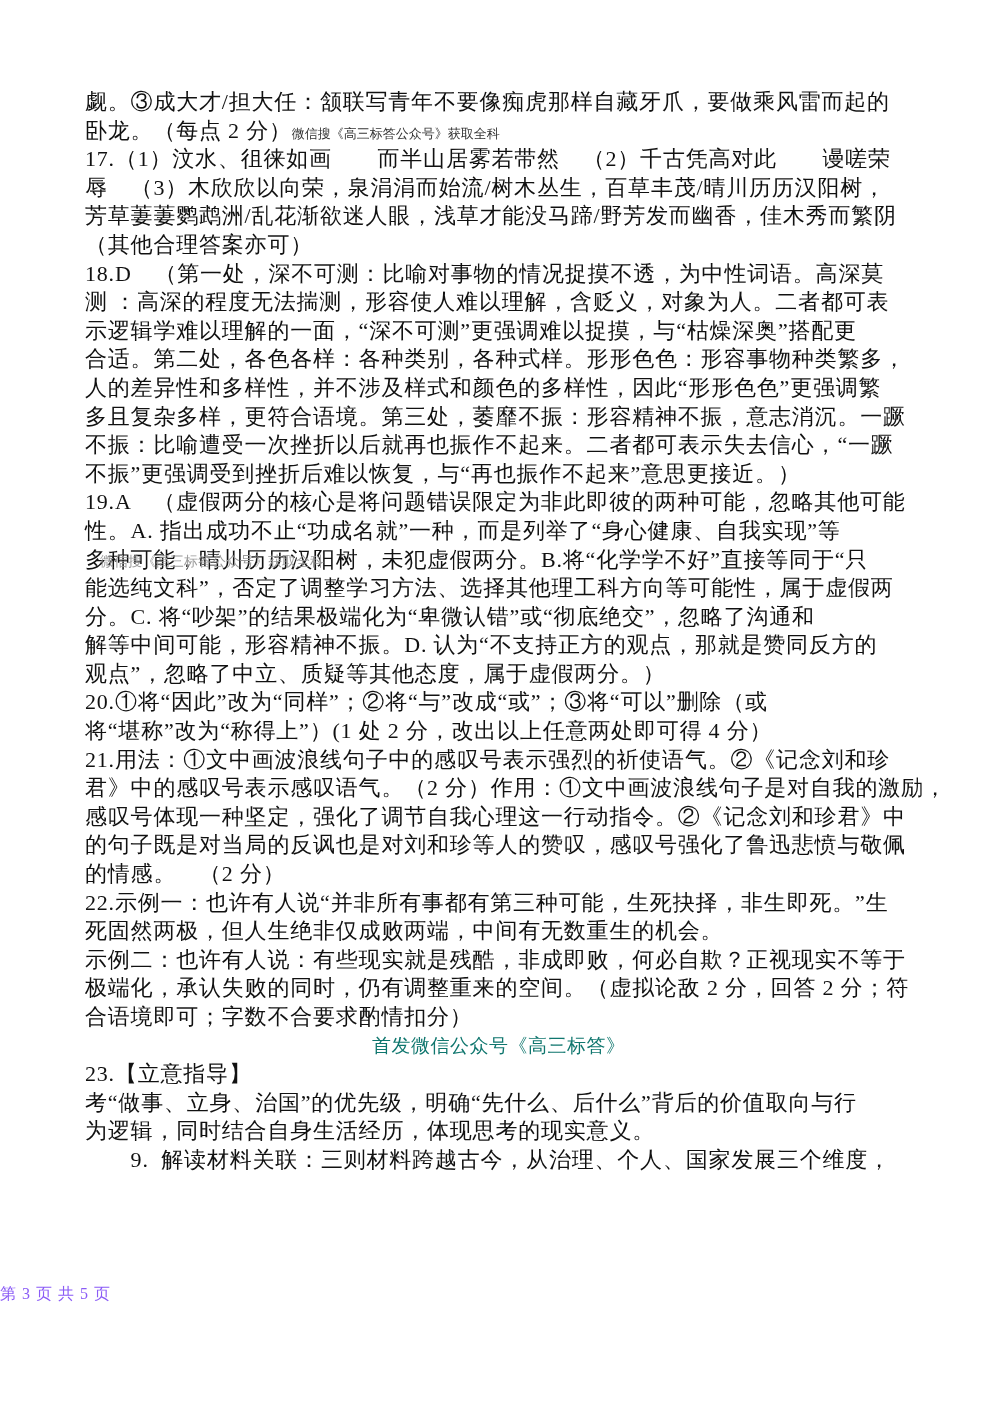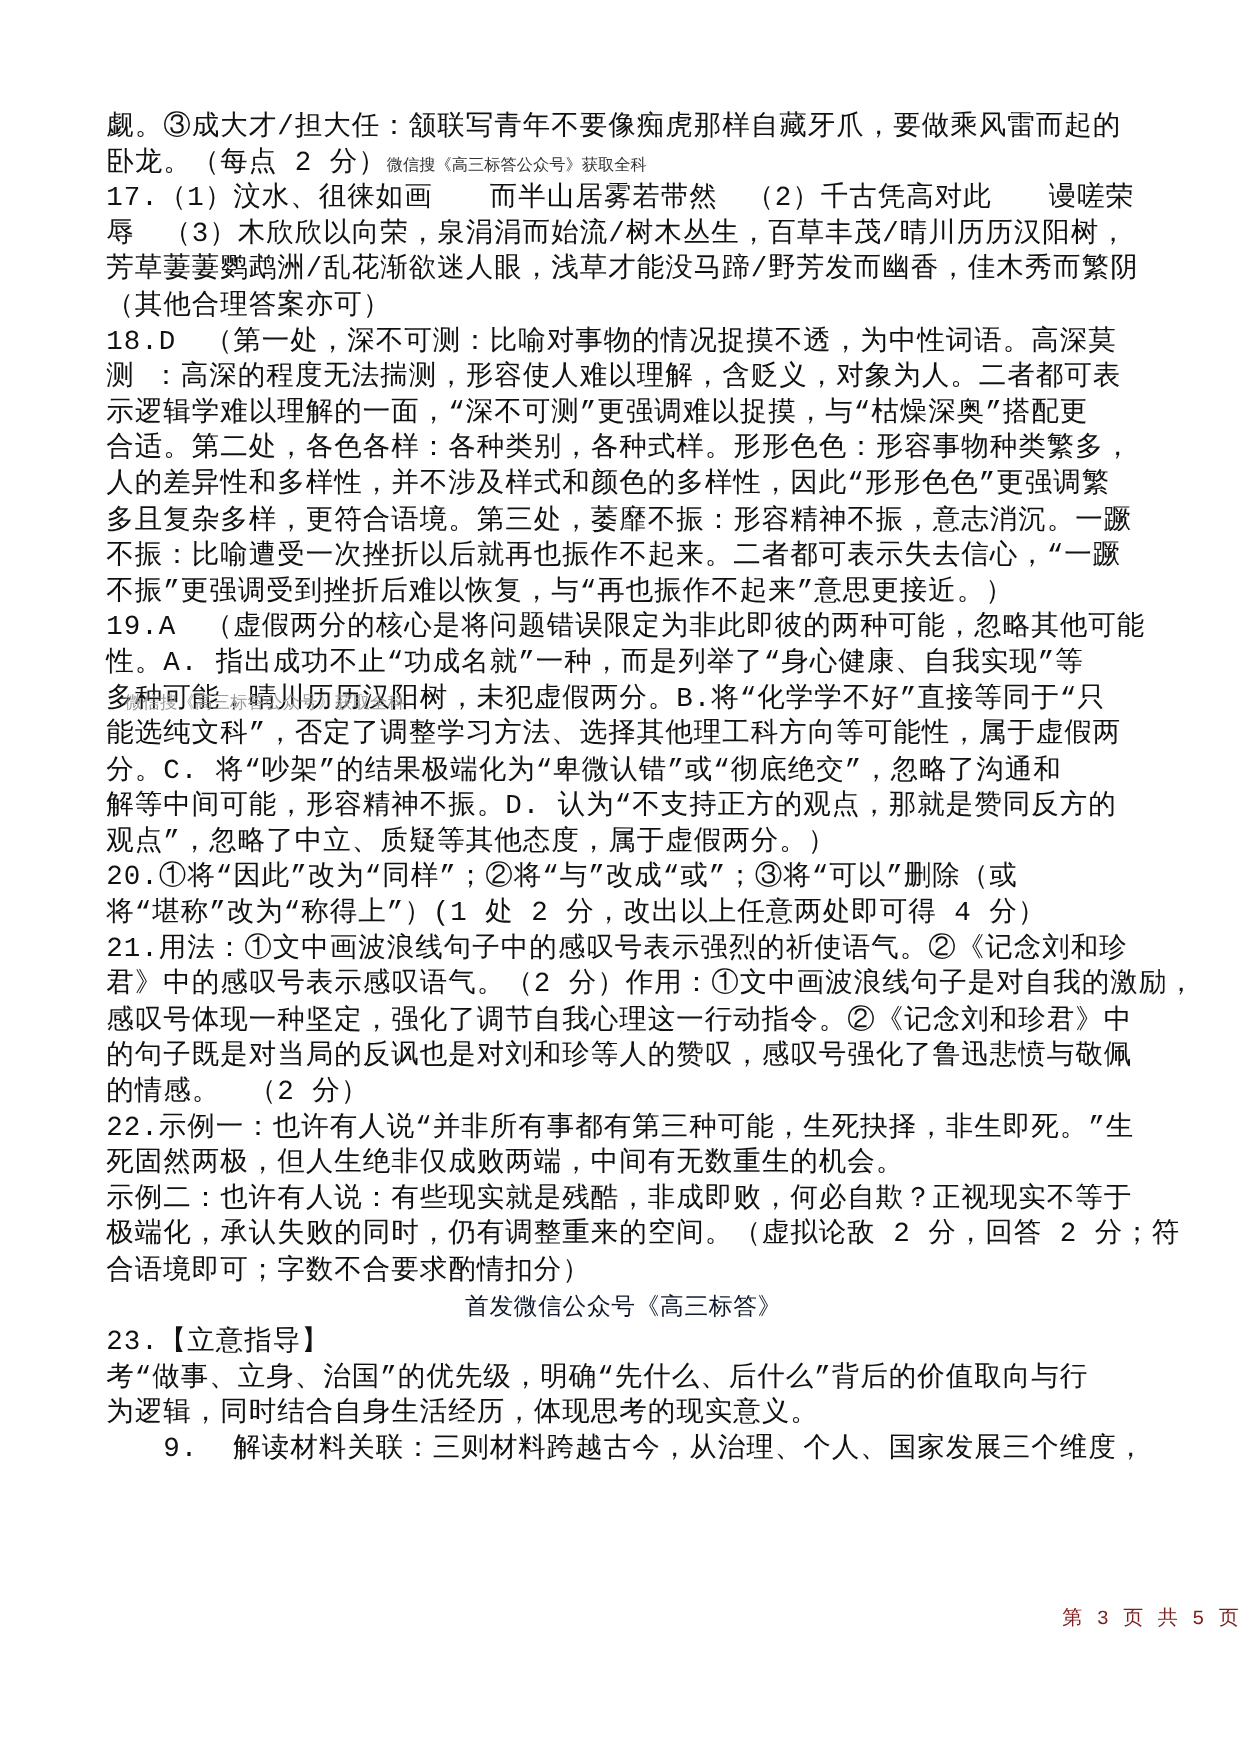--- a/index.html
+++ b/index.html
@@ -1,21 +1,21 @@
 <!DOCTYPE html>
 <html><head>
 <meta charset="utf-8">
 <style>
   * { margin:0; padding:0; box-sizing:border-box; }
   html,body { background:#ffffff; }
   .page {
     position:relative;
     width:992px; height:1403px;
     background:#ffffff;
-    font-family:Liberation Mono, monospace;
+    font-family:Liberation Serif, serif;
     color:#111111;
     overflow:hidden;
     border-radius:15px;
   }
   .content {
     position:absolute;
     left:85px; top:88px; width:832px;
   }
   .line {
     font-size:22px;
@@ -24,41 +24,40 @@
     white-space:pre;
     letter-spacing:0.8px;
     color:#111111;
   }
   .small-note {
     font-size:13px;
     letter-spacing:0;
     color:#333333;
   }
   .red-line {
-    color:#0f172a;
+    color:#0f766e;
     font-size:19px;
     padding-left:287px;
     letter-spacing:0.5px;
   }
   .watermark {
     position:absolute;
     left:100px; top:553px;
     font-size:14px;
     color:#9a9a9a;
     letter-spacing:0;
     white-space:pre;
   }
   .footer {
     position:absolute;
     left:0; right:0; top:1284px;
-    text-align:right;
+    text-align:left;
     font-size:16px;
-    color:#7f1d1d;
+    color:#8b5cf6;
     letter-spacing:1px;
-    padding-left:40px;
   }
 </style>
 </head>
 <body>
 
 <div class="page">
   <div class="content">
     <div class="line">觑。③成大才/担大任：颔联写青年不要像痴虎那样自藏牙爪，要做乘风雷而起的</div>
     <div class="line"><span>卧龙。（每点 2 分）</span><span class="small-note">微信搜《高三标答公众号》获取全科</span></div>
     <div class="line">17.（1）汶水、徂徕如画　　而半山居雾若带然　（2）千古凭高对此　　谩嗟荣</div>

